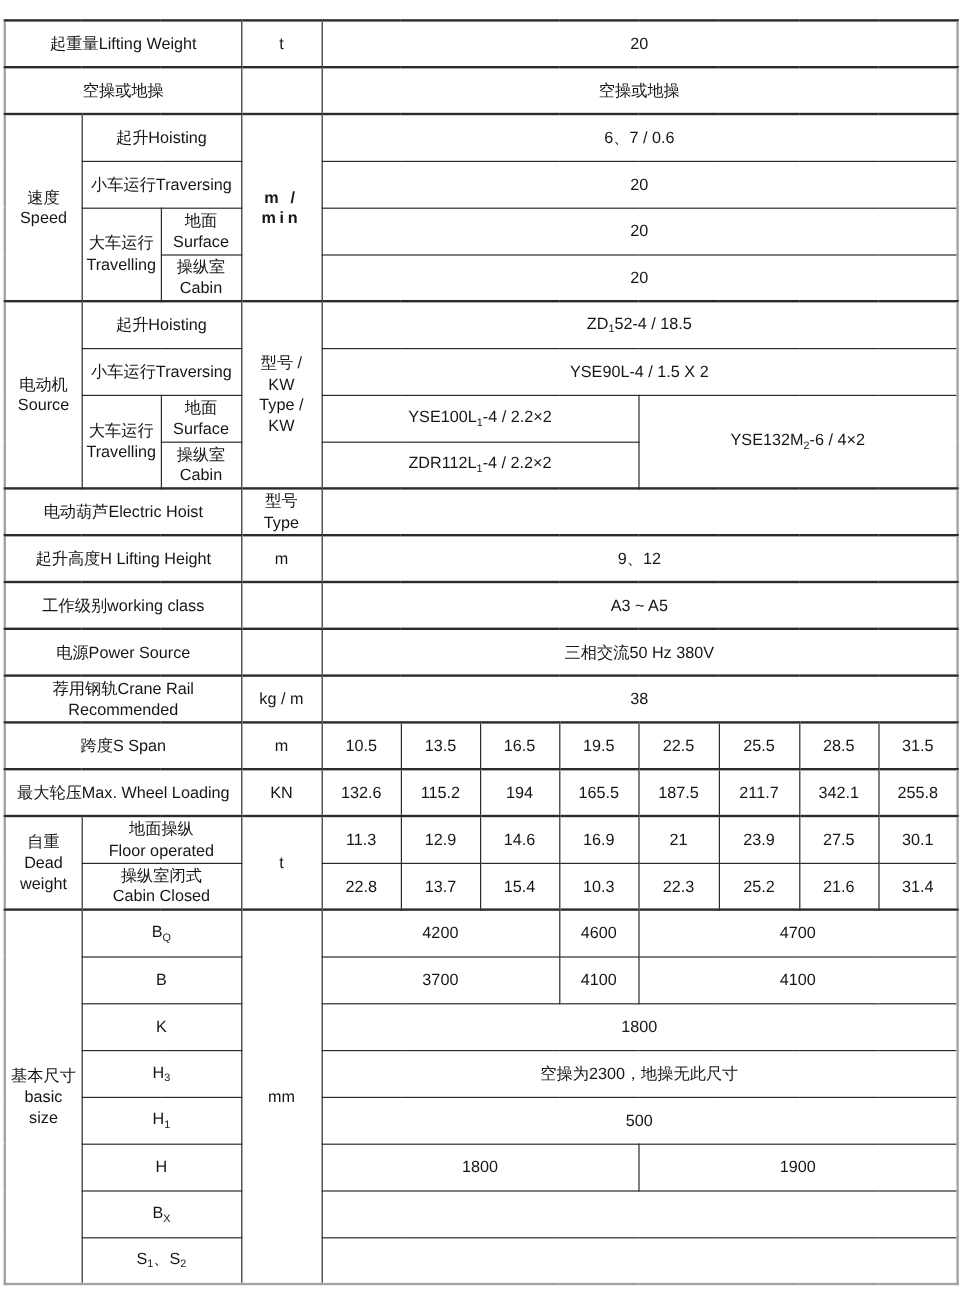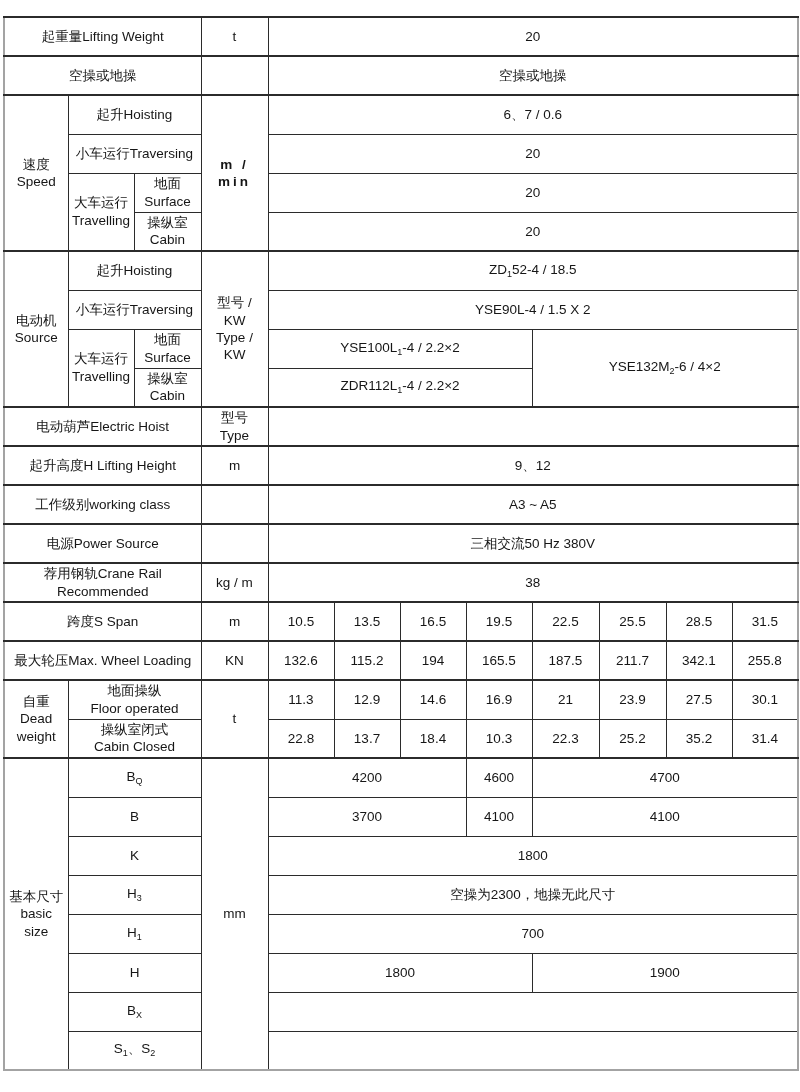--- a/index.html
+++ b/index.html
@@ -188,25 +188,25 @@
           <td class="c-value">21</td>
           <td class="c-value">23.9</td>
           <td class="c-value">27.5</td>
           <td class="c-value">30.1</td>
         </tr>
         <tr>
           <td colspan="2" class="c-label">操纵室闭式
 Cabin Closed</td>
           <td class="c-value">22.8</td>
           <td class="c-value">13.7</td>
-          <td class="c-value">18.4</td>
+          <td class="c-value">15.4</td>
           <td class="c-value">10.3</td>
           <td class="c-value">22.3</td>
           <td class="c-value">25.2</td>
-          <td class="c-value">35.2</td>
+          <td class="c-value">21.6</td>
           <td class="c-value">31.4</td>
         </tr>
         <tr class="sec">
           <td rowspan="8" class="c-group">基本尺寸
 basic size</td>
           <td colspan="2" class="c-label">B<sub>Q</sub></td>
           <td rowspan="8" class="c-unit">mm</td>
           <td colspan="3" class="c-value">4200</td>
           <td class="c-value">4600</td>
           <td colspan="4" class="c-value">4700</td>
@@ -220,21 +220,21 @@
         <tr>
           <td colspan="2" class="c-label">K</td>
           <td colspan="8" class="c-value">1800</td>
         </tr>
         <tr>
           <td colspan="2" class="c-label">H<sub>3</sub></td>
           <td colspan="8" class="c-value">空操为2300，地操无此尺寸</td>
         </tr>
         <tr>
           <td colspan="2" class="c-label">H<sub>1</sub></td>
-          <td colspan="8" class="c-value">700</td>
+          <td colspan="8" class="c-value">500</td>
         </tr>
         <tr>
           <td colspan="2" class="c-label">H</td>
           <td colspan="4" class="c-value">1800</td>
           <td colspan="4" class="c-value">1900</td>
         </tr>
         <tr>
           <td colspan="2" class="c-label">B<sub>X</sub></td>
           <td colspan="8" class="c-value"></td>
         </tr>

